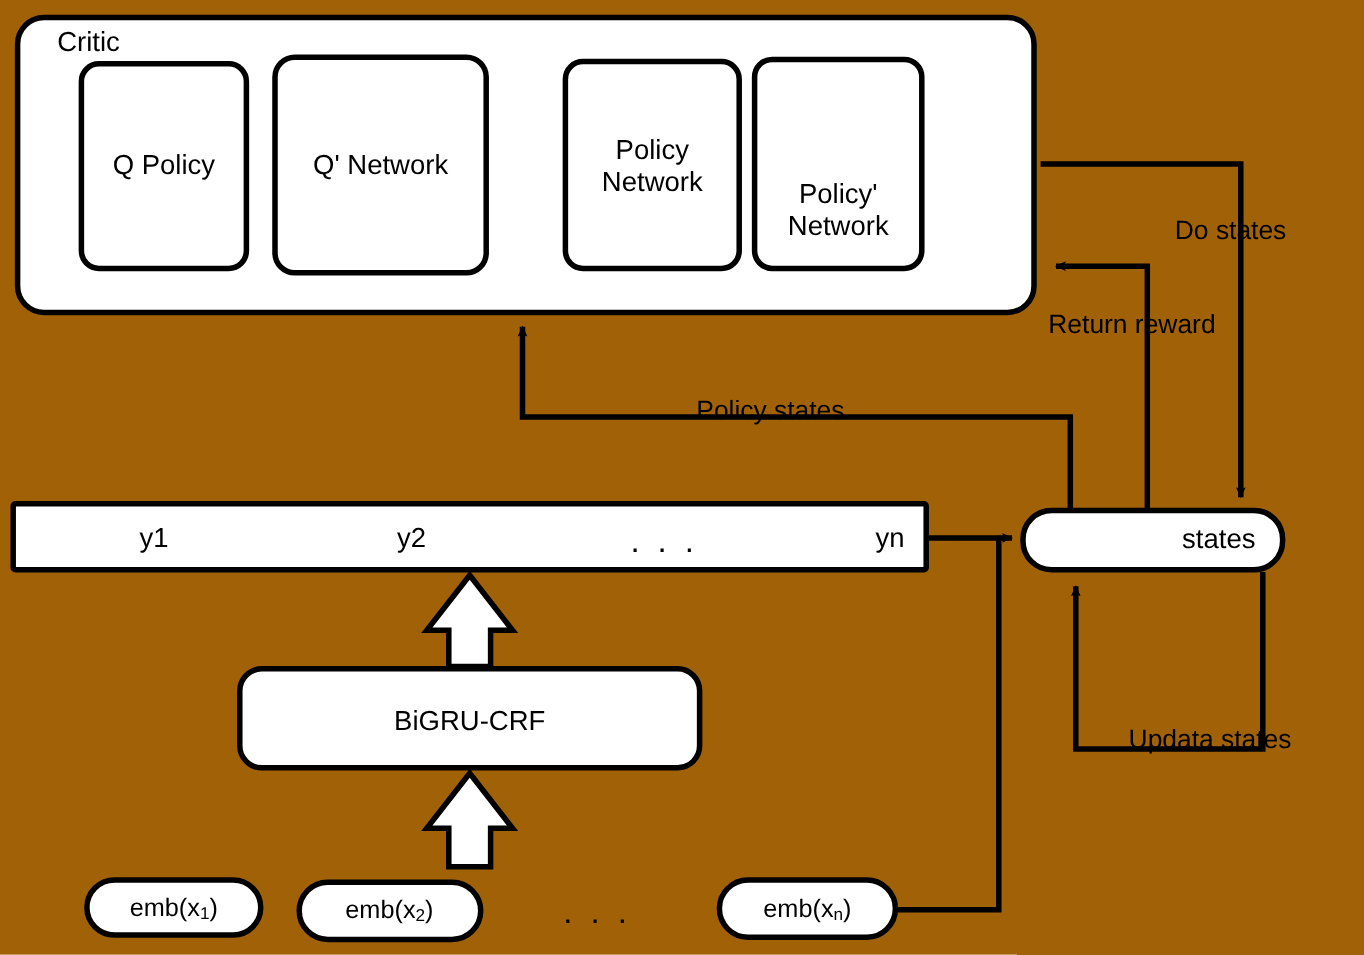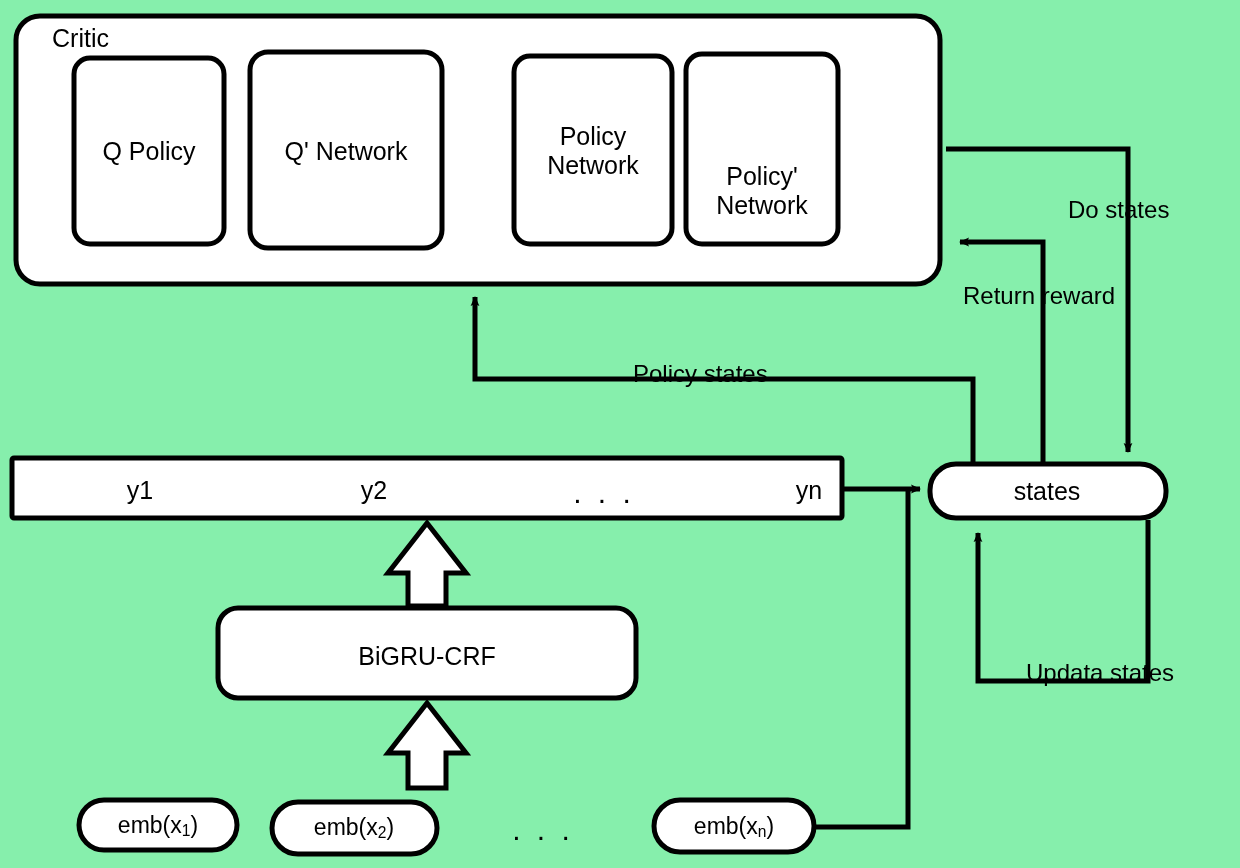--- a/index.html
+++ b/index.html
@@ -8,21 +8,21 @@
     padding: 0;
     background: #ffffff;
   }
   body {
     font-family: "Liberation Sans", sans-serif;
   }
   #diagram-root {
     position: relative;
     width: 1240px;
     height: 868px;
-    background: #86efac;
+    background: #a16207;
     overflow: hidden;
   }
   #diagram-svg {
     position: absolute;
     left: 0;
     top: 0;
     width: 1240px;
     height: 868px;
   }
   .lbl {
@@ -123,27 +123,27 @@
     <div>Network</div>
   </div>
 
   <div class="lbl box-text lbl-center" style="left:762px; top:151px;margin-top:40px;">
     <div>Policy'</div>
     <div>Network</div>
   </div>
 
   <div class="lbl edge-label" style="left:1068px; top:196px;">Do states</div>
 
-  <div class="lbl edge-label" style="left:953px; top:282px;margin-left:10px;">Return reward</div>
+  <div class="lbl edge-label" style="left:953px; top:282px;">Return reward</div>
 
   <div class="lbl edge-label" style="left:633px; top:360px;">Policy states</div>
 
   <div class="lbl edge-label" style="left:1026px; top:659px;">Updata states</div>
 
-  <div class="lbl box-text lbl-center" style="left:1047px; top:491px;text-align:right;">states</div>
+  <div class="lbl box-text lbl-center" style="left:1108px; top:491px;text-align:right;">states</div>
 
   <div class="lbl ybar-text lbl-center" style="left:140px; top:490px;">y1</div>
 
   <div class="lbl ybar-text lbl-center" style="left:374px; top:490px;">y2</div>
 
   <div class="lbl dots lbl-center" style="left:604px; top:493px;">. . .</div>
 
   <div class="lbl ybar-text lbl-center" style="left:809px; top:490px;">yn</div>
 
   <div class="lbl box-text lbl-center" style="left:427px; top:656px;">BiGRU-CRF</div>

